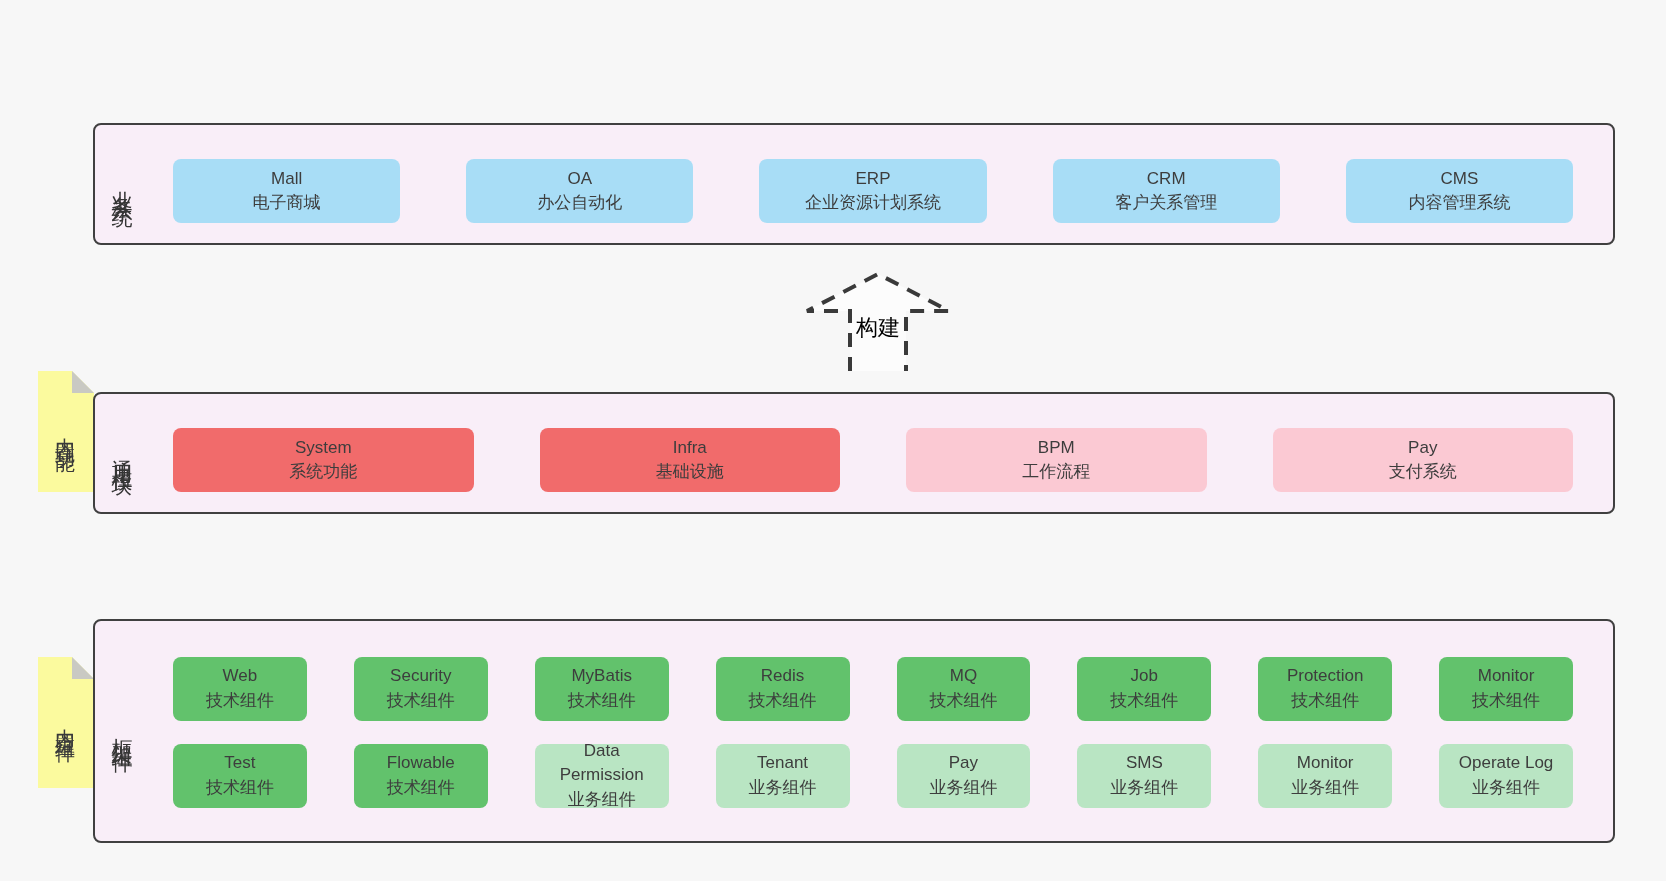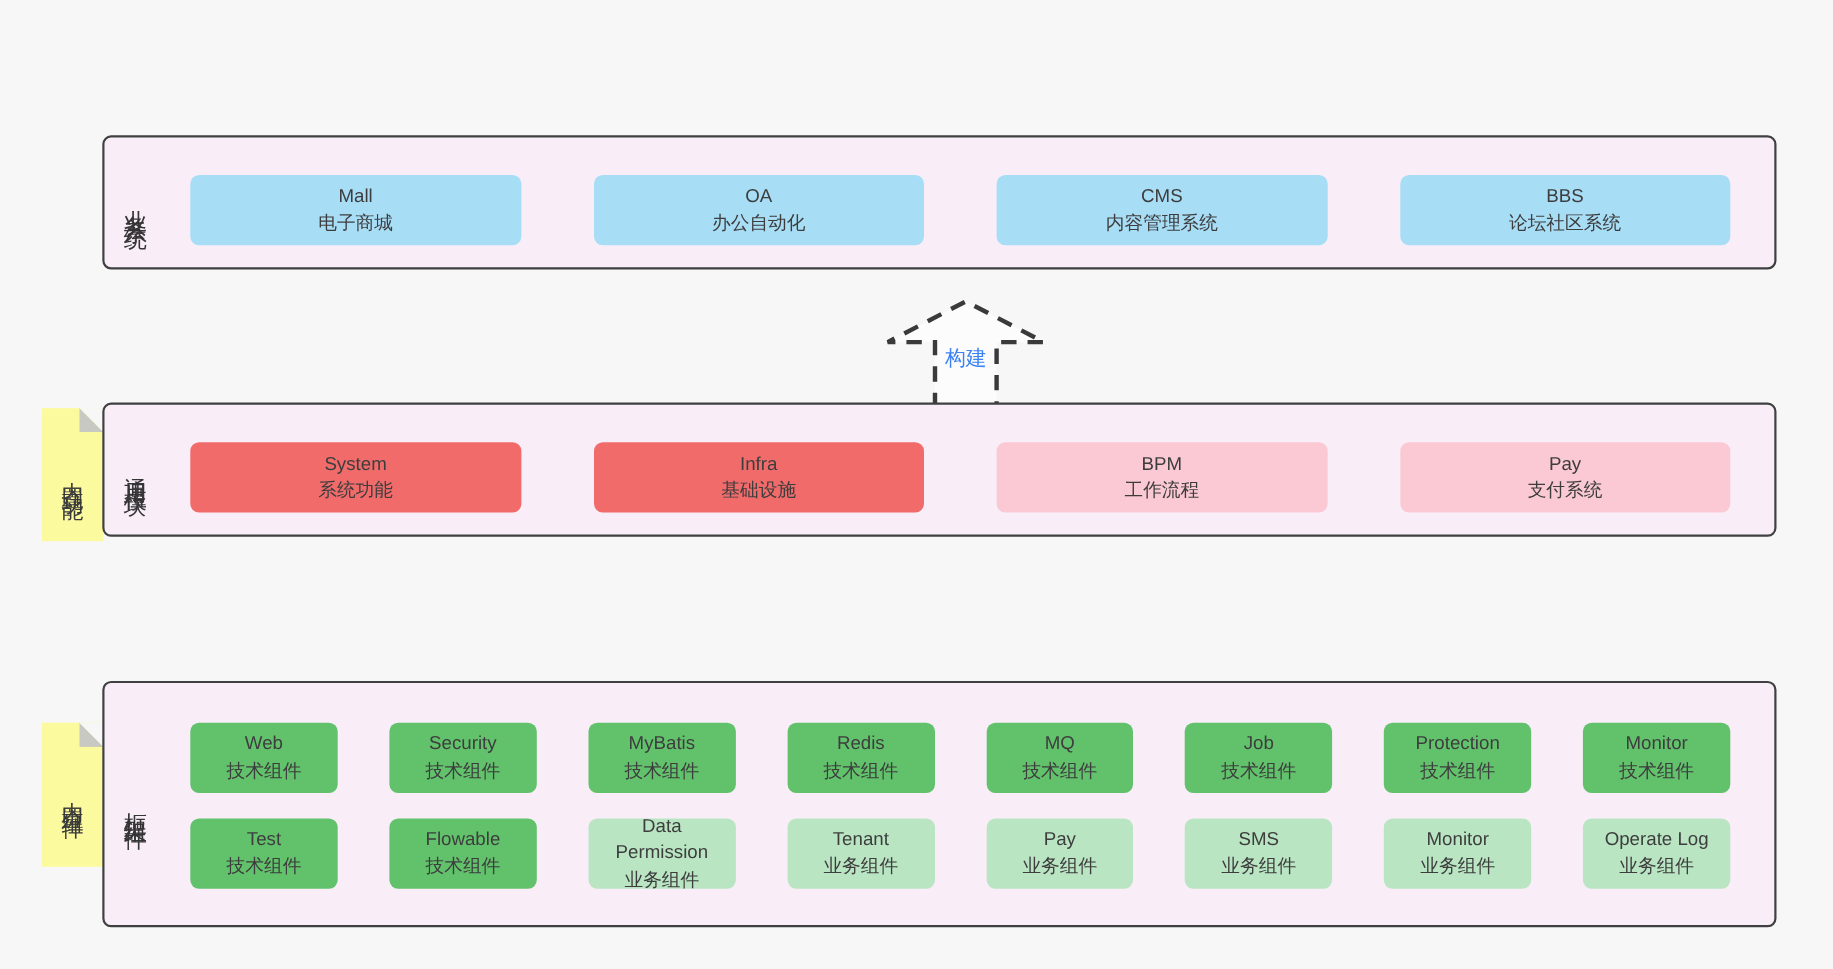--- a/index.html
+++ b/index.html
@@ -9,21 +9,21 @@
     font-family:"Liberation Sans","DejaVu Sans",sans-serif;
     color:var(--ink,#3d3d3d);
   }
   .layer{
     position:absolute;left:93px;width:1522px;box-sizing:border-box;
     background:var(--panel-bg,#f9eef8);
     border:2px solid var(--panel-border,#404040);
     border-radius:8px;display:flex;z-index:1;
   }
   .layer-1{top:123px;height:122px}
-  .layer-2{top:366px;height:122px}
+  .layer-2{top:392px;height:122px}
   .layer-3{top:619px;height:224px}
   .vlabel{
     flex:0 0 54px;display:flex;align-items:center;justify-content:center;
     writing-mode:vertical-lr;font-size:21px;letter-spacing:5px;color:#353535;
   }
   .boxes{flex:1;display:flex;align-items:center;gap:46px;padding:14px 40px 0 4px}
   .rows{flex:1;display:flex;flex-direction:column;justify-content:center;gap:23px;padding:2px 40px 0 4px}
   .row{display:flex;gap:27px}
   .box{
     flex:1;height:64px;border-radius:8px;
@@ -59,21 +59,21 @@
   .arrow-2{left:816px;top:519px}
   .arrow svg{position:absolute;left:0;top:0}
   .arrow-body{fill:var(--arrow-fill,#fcfcfc)}
   .arrow-edge{
     fill:none;stroke:var(--arrow-stroke,#3a3a3a);
     stroke-width:4;stroke-dasharray:14 10;stroke-linejoin:miter;
   }
   .arrow-label{
     position:absolute;top:42px;left:50%;transform:translateX(-50%);
     background:var(--arrow-fill,#fcfcfc);padding:0 3px;
-    font-size:19px;color:#3b82f6;white-space:nowrap;
+    font-size:22px;color:#000000;white-space:nowrap;
   }
 </style>
 </head>
 <body>
 
 <div class="stage">
 
   <div class="note note-1">
     <span class="note-text">内置功能</span>
   </div>
@@ -86,26 +86,30 @@
     <div class="boxes">
         <div class="box type-blue">
           <div class="box-name">Mall</div>
           <div class="box-desc">电子商城</div>
         </div>
         <div class="box type-blue">
           <div class="box-name">OA</div>
           <div class="box-desc">办公自动化</div>
         </div>
         <div class="box type-blue">
+          <div class="box-name">ERP</div>
+          <div class="box-desc">企业资源计划系统</div>
+        </div>
+        <div class="box type-blue">
+          <div class="box-name">CRM</div>
+          <div class="box-desc">客户关系管理</div>
+        </div>
+        <div class="box type-blue">
           <div class="box-name">CMS</div>
           <div class="box-desc">内容管理系统</div>
-        </div>
-        <div class="box type-blue">
-          <div class="box-name">BBS</div>
-          <div class="box-desc">论坛社区系统</div>
         </div>
       </div>
   </section>
 
   <div class="arrow arrow-1">
     <svg width="150" height="100" viewBox="0 0 150 100">
       <polygon class="arrow-body" points="47,100 47,40 4,40 75,3 146,40 103,40 103,100"></polygon>
       <path class="arrow-edge" d="M47,100 L47,40 L4,40 L75,3 L146,40 L103,40 L103,100"></path>
     </svg>
     <span class="arrow-label">构建</span>

